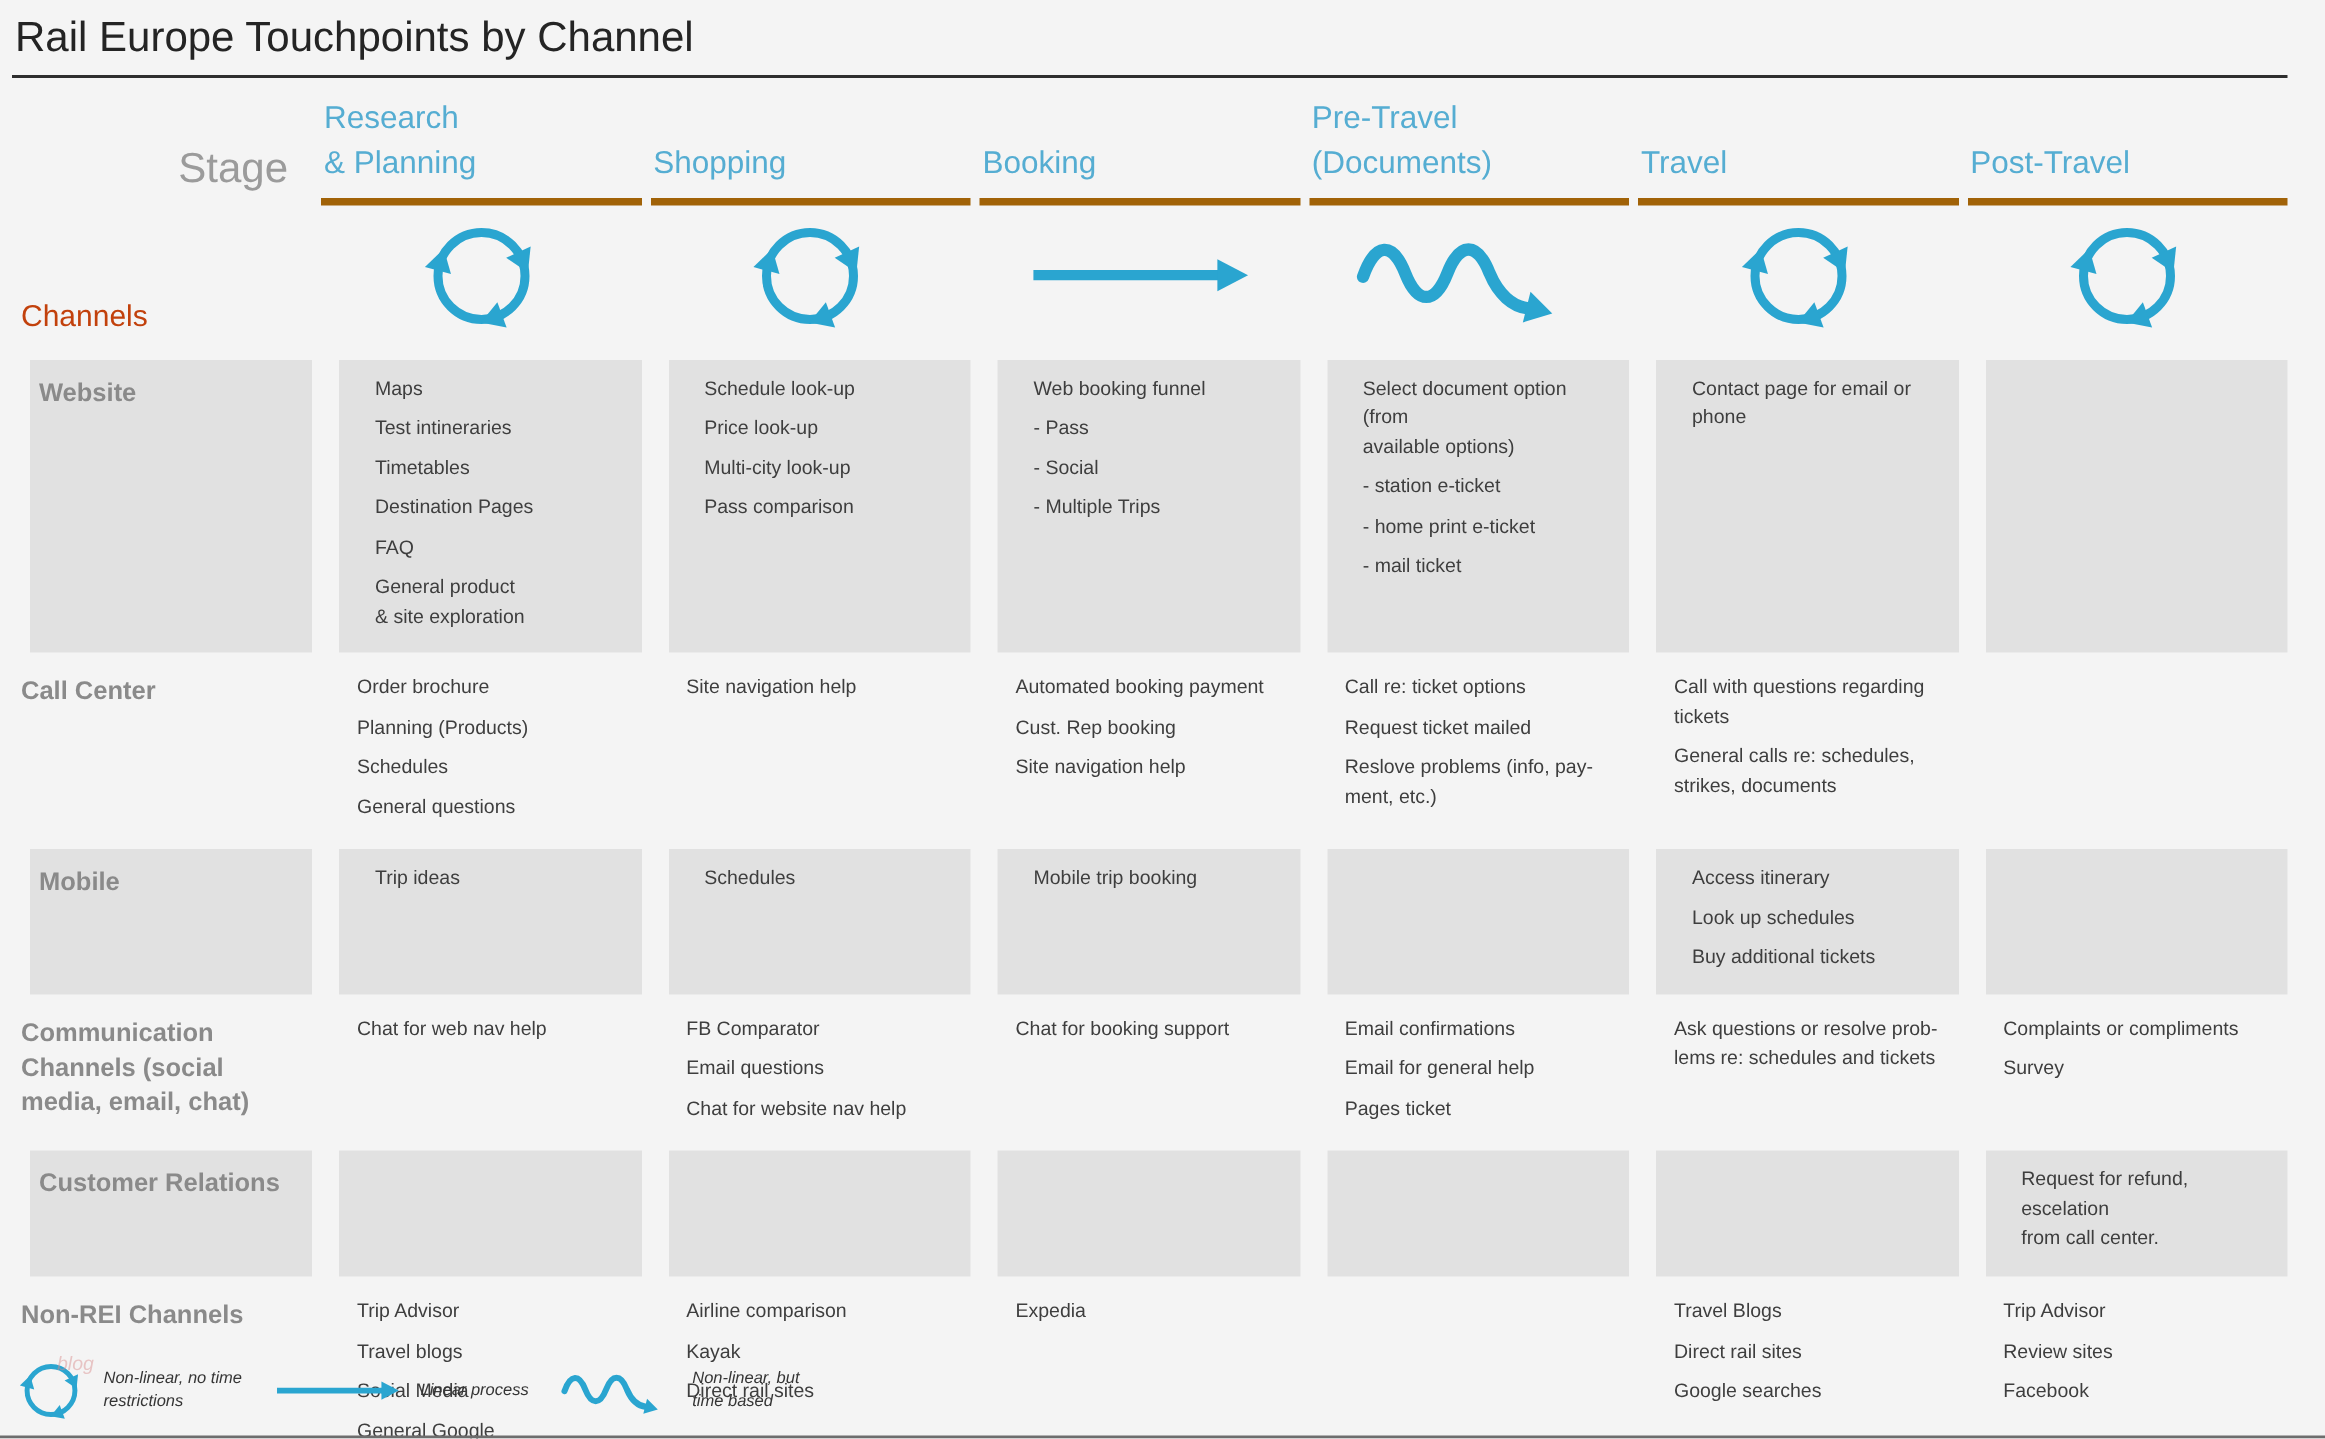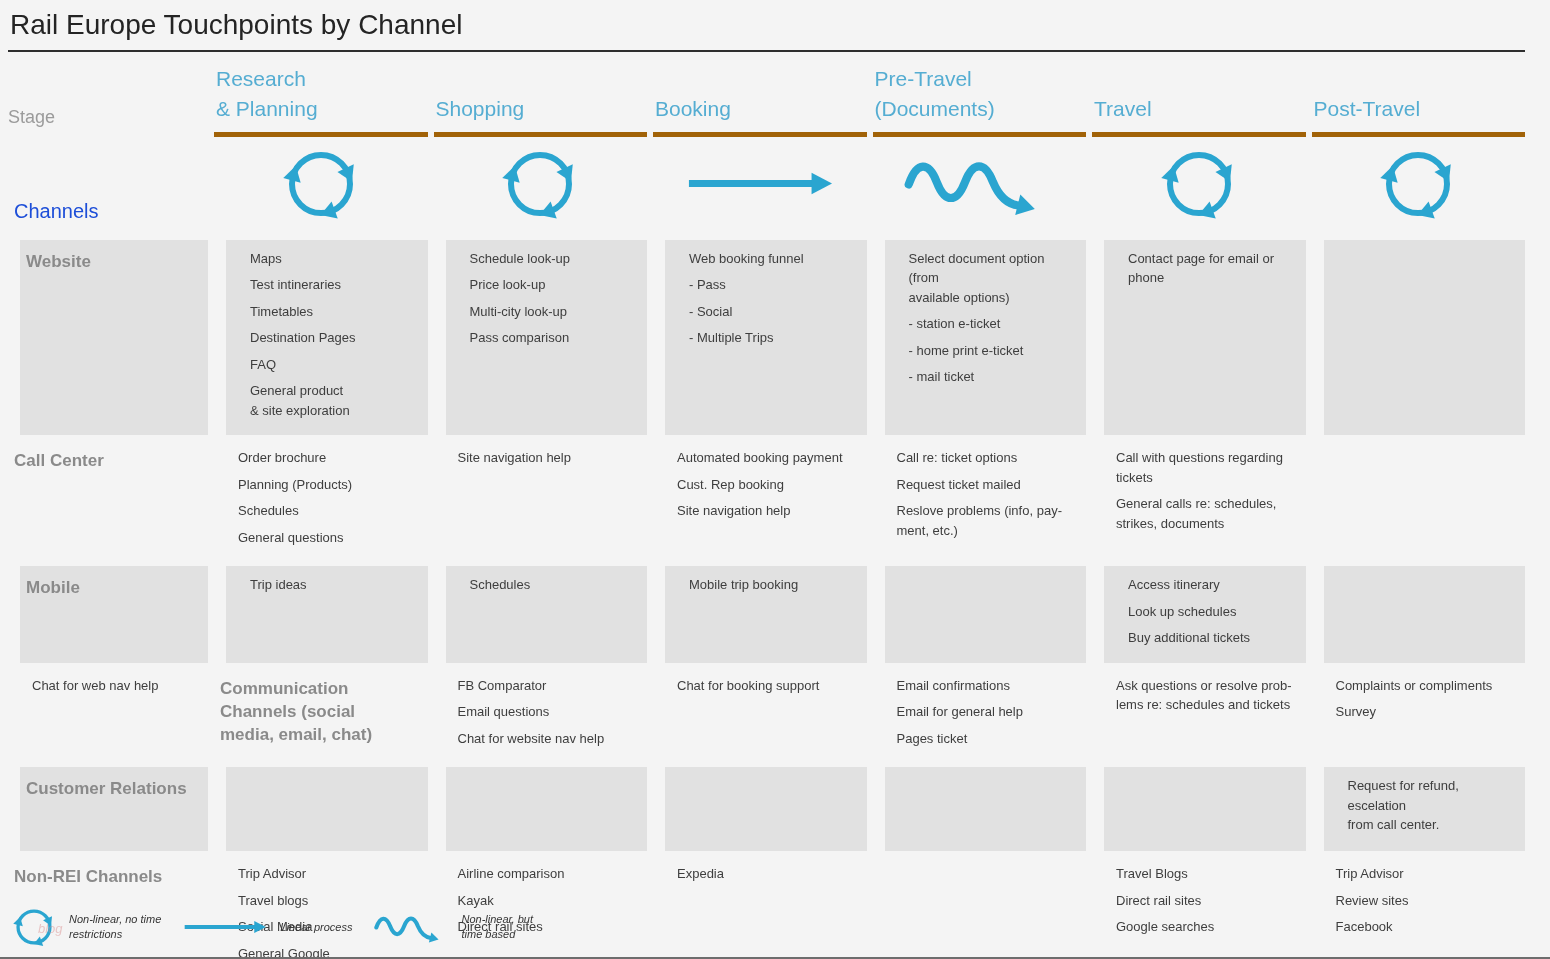--- a/index.html
+++ b/index.html
@@ -9,34 +9,34 @@
     font-family:"Liberation Sans", sans-serif;
   }
   .page{padding:0 25px 0 8px;position:relative;}
   
   .title{font-size:28px;font-weight:400;color:#242424;padding:9px 0 9px 2px;}
   .title-rule{border-bottom:2px solid #2e2e2e;}
   
   .grid7{display:grid;grid-template-columns:200px repeat(6,1fr);column-gap:6px;}
   
   .stage-header{margin-top:12px;align-items:end;}
-  .stage-label{text-align:left;padding:0 16px 9px 0;color:#9b9b9b;font-size:18px;}
+  .stage-label{text-align:right;padding:0 16px 9px 0;color:#9b9b9b;font-size:28px;}
   .stage-name{
     color:#55add2;font-size:21px;line-height:1.42;font-weight:400;
     border-bottom:5px solid #a16207;padding:0 0 8px 2px;white-space:pre-line;
   }
   
   .stage-icons{height:94px;align-items:center;}
   .icon-cell{display:flex;justify-content:center;align-items:center;height:94px;}
   .icon-cell svg{display:block;}
   .icon-cycle svg{width:80px;height:80px;}
   .icon-arrow svg{width:148px;height:auto;}
   .icon-wave svg{width:150px;height:auto;}
   .channels-label{
-    position:absolute;left:14px;top:200px;color:#1d4ed8;font-size:20px;
+    position:absolute;left:14px;top:200px;color:#c2410c;font-size:20px;
   }
   
   .matrix{display:flex;flex-direction:column;row-gap:4px;margin-top:9px;}
   .matrix-row{align-items:stretch;}
   .cell{padding:9px 8px 8px 24px;font-size:13px;line-height:1.5;}
   .cell.shaded{background:#e1e1e1;margin-left:12px;}
   .label-cell{padding:11px 8px 8px 6px;font-size:17px;font-weight:bold;color:#8a8a8a;line-height:1.35;white-space:pre-line;}
   .cell-item{margin:0 0 7px 0;white-space:pre-line;}
   .matrix-row[data-row="0"] .cell{min-height:145px;}
   .matrix-row[data-row="1"] .cell{min-height:91px;}
@@ -50,21 +50,21 @@
   }
   .legend-item{display:flex;align-items:center;column-gap:13px;}
   .legend-label{font-size:11px;font-style:italic;color:#353535;line-height:1.35;white-space:pre-line;}
   .legend-icon svg{display:block;}
   .legend-icon.icon-cycle svg{width:44px;height:44px;}
   .legend-icon.icon-arrow svg{width:84px;height:auto;}
   .legend-icon.icon-wave svg{width:74px;height:auto;}
   .bottom-rule{position:absolute;left:0;right:0;bottom:0;border-top:2px solid #6d6d6d;}
   .watermark{
     position:absolute;left:38px;top:901px;font-size:13px;font-style:italic;
-    color:#d98c8c;opacity:.45;margin-top:20px;
+    color:#d98c8c;opacity:.45;
   }
 </style>
 </head>
 <body>
 
 <div class="page">
   <div class="title">Rail Europe Touchpoints by Channel</div>
   <div class="title-rule"></div>
 
   <div class="grid7 stage-header" id="stage-headers">
@@ -228,26 +228,26 @@
         </div>
         <div class="cell shaded"></div>
         <div class="cell shaded">
           <div class="cell-item">Access itinerary</div>
           <div class="cell-item">Look up schedules</div>
           <div class="cell-item">Buy additional tickets</div>
         </div>
         <div class="cell shaded"></div>
       </div>
       <div class="grid7 matrix-row" data-row="3">
-        <div class="cell">
-          <div class="cell-item">Chat for web nav help</div>
-        </div>
         <div class="cell label-cell">Communication
 Channels (social
 media, email, chat)</div>
+        <div class="cell">
+          <div class="cell-item">Chat for web nav help</div>
+        </div>
         <div class="cell">
           <div class="cell-item">FB Comparator</div>
           <div class="cell-item">Email questions</div>
           <div class="cell-item">Chat for website nav help</div>
         </div>
         <div class="cell">
           <div class="cell-item">Chat for booking support</div>
         </div>
         <div class="cell">
           <div class="cell-item">Email confirmations</div>

